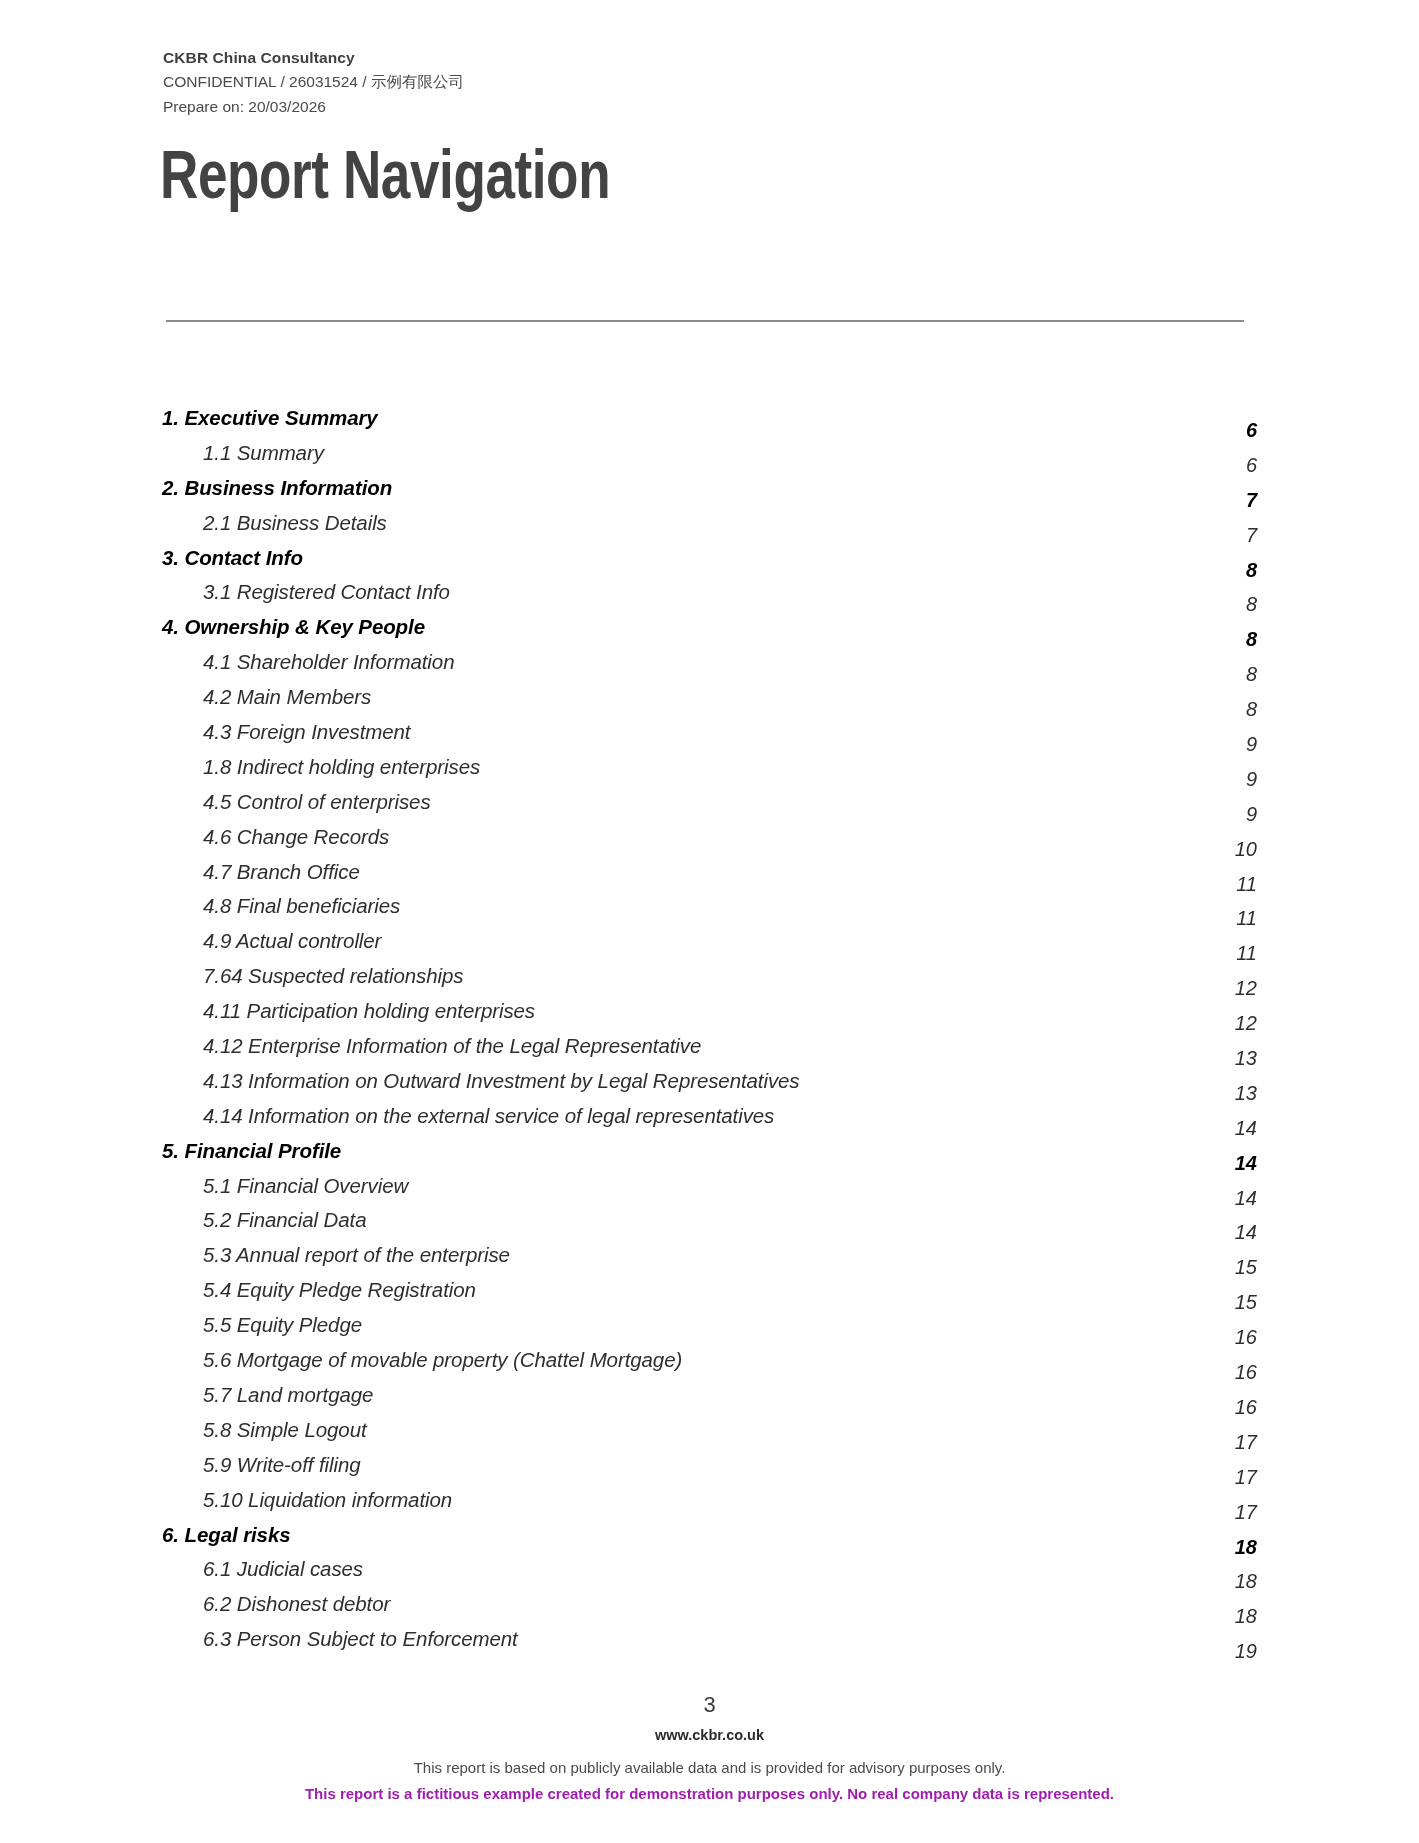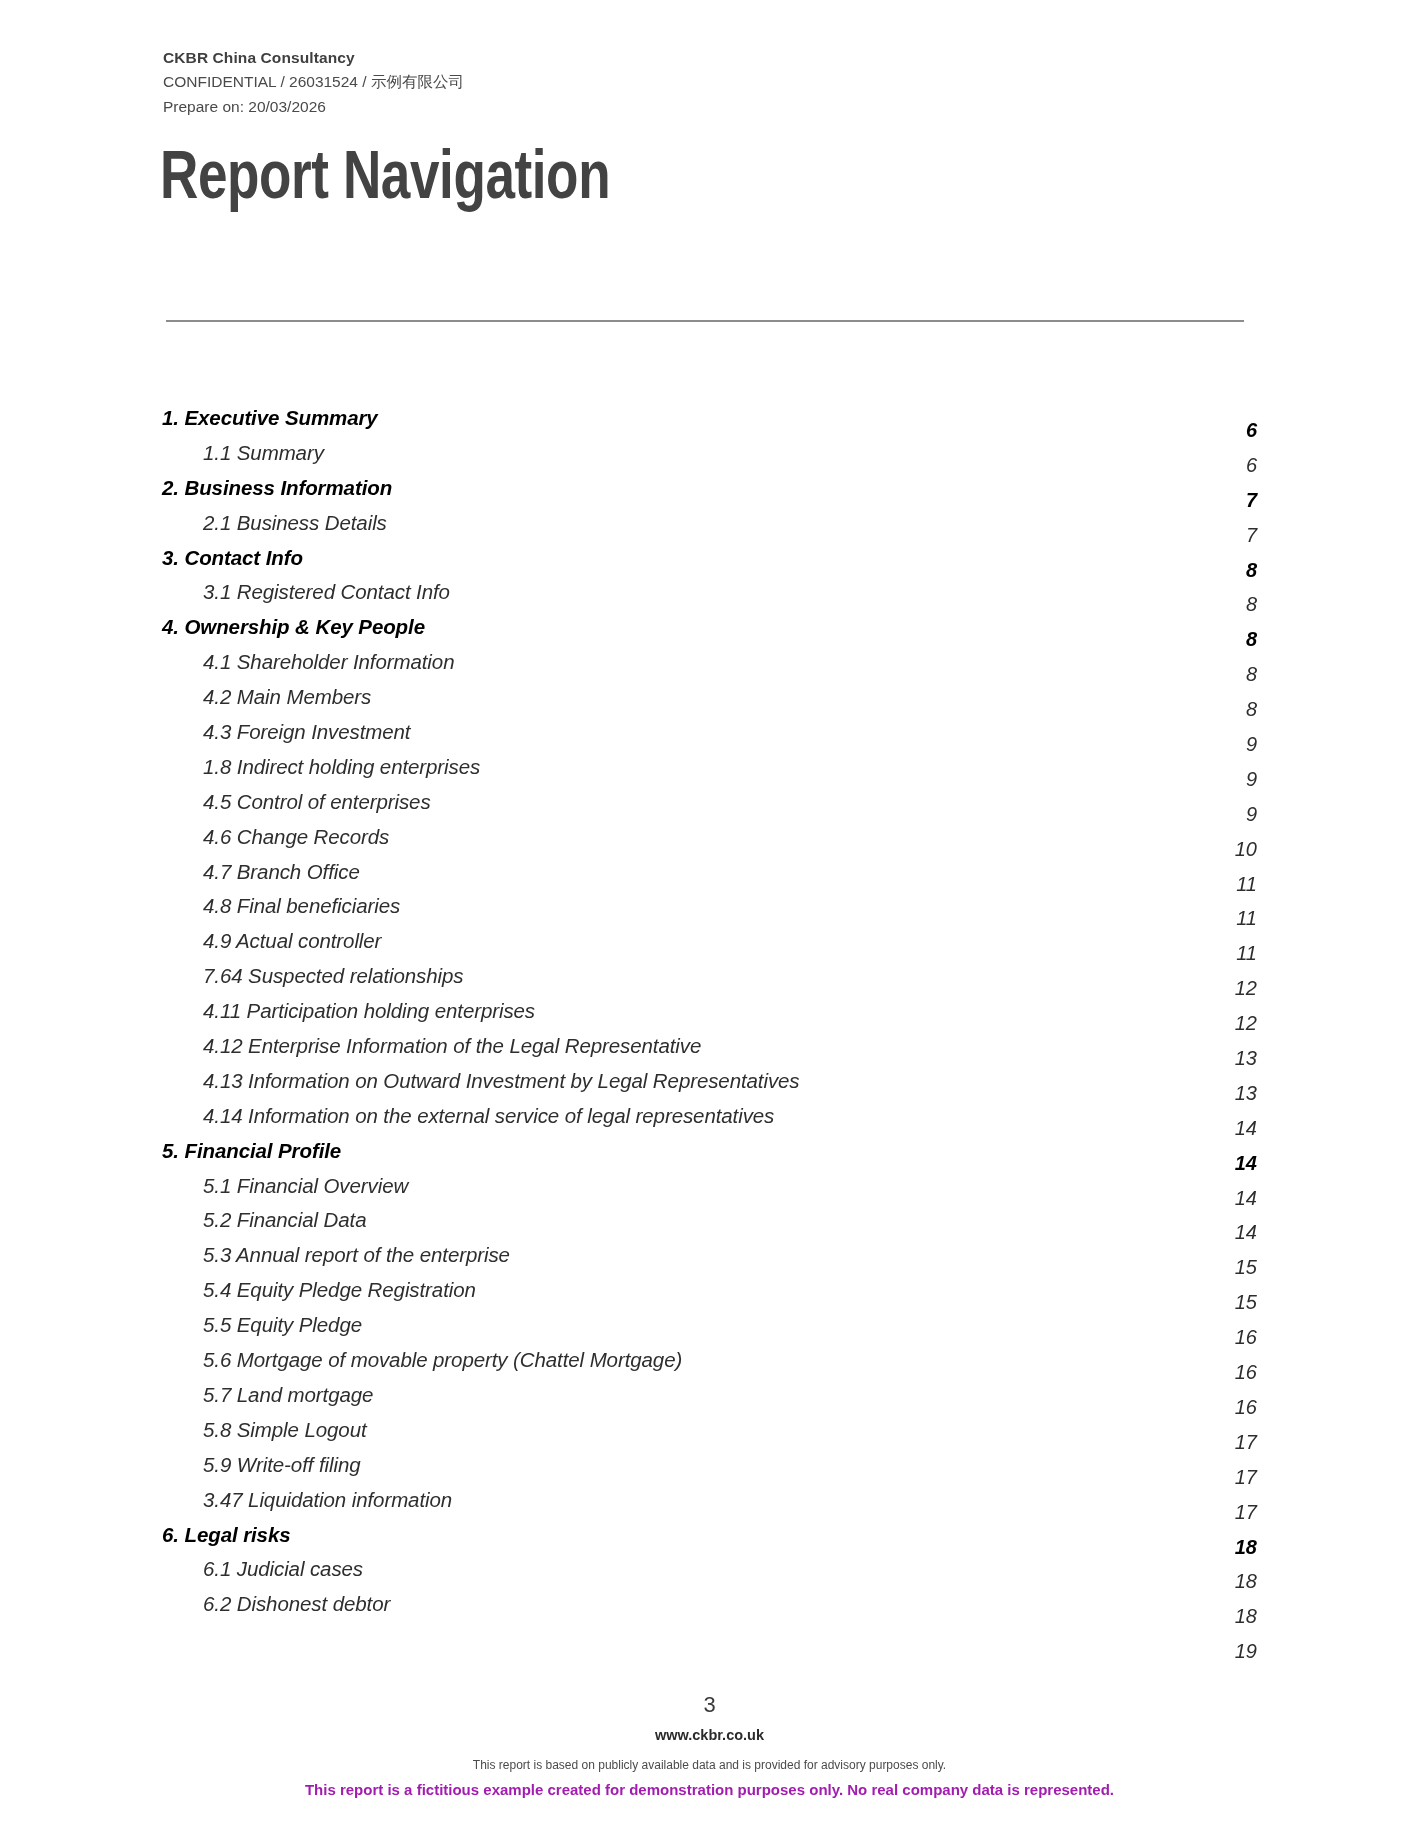--- a/index.html
+++ b/index.html
@@ -147,21 +147,21 @@
     margin: 0 0 6px 0;
   }
   .doc-footer .site {
     font-size: 14.5px;
     font-weight: bold;
     color: #2b2b2b;
     line-height: 1.4;
     margin: 0 0 5px 0;
   }
   .doc-footer .disclaimer {
-    font-size: 12px;
+    font-size: 15px;
     font-weight: normal;
     color: #4b4b4b;
     line-height: 1.4;
     margin: 12px 0 5px 0;
   }
   .doc-footer .fictitious {
     font-size: 15px;
     font-weight: bold;
     color: #a21caf;
     line-height: 1.4;
@@ -302,36 +302,37 @@
       </div>
       <div class="toc-row level2">
         <span class="label">5.8 Simple Logout</span>
         <span class="page">17</span>
       </div>
       <div class="toc-row level2">
         <span class="label">5.9 Write-off filing</span>
         <span class="page">17</span>
       </div>
       <div class="toc-row level2">
-        <span class="label">3.47 Liquidation information</span>
+        <span class="label">5.10 Liquidation information</span>
         <span class="page">17</span>
       </div>
       <div class="toc-row level1">
         <span class="label">6. Legal risks</span>
         <span class="page">18</span>
       </div>
       <div class="toc-row level2">
         <span class="label">6.1 Judicial cases</span>
         <span class="page">18</span>
       </div>
       <div class="toc-row level2">
         <span class="label">6.2 Dishonest debtor</span>
         <span class="page">18</span>
       </div>
       <div class="toc-row level2">
+        <span class="label">6.3 Person Subject to Enforcement</span>
         <span class="page">19</span>
       </div>
     </div>
 
   <div class="doc-footer">
     <div class="pagenum">3</div>
     <div class="site">www.ckbr.co.uk</div>
     <div class="disclaimer">This report is based on publicly available data and is provided for advisory purposes only.</div>
     <div class="fictitious">This report is a fictitious example created for demonstration purposes only. No real company data is represented.</div>
   </div>

